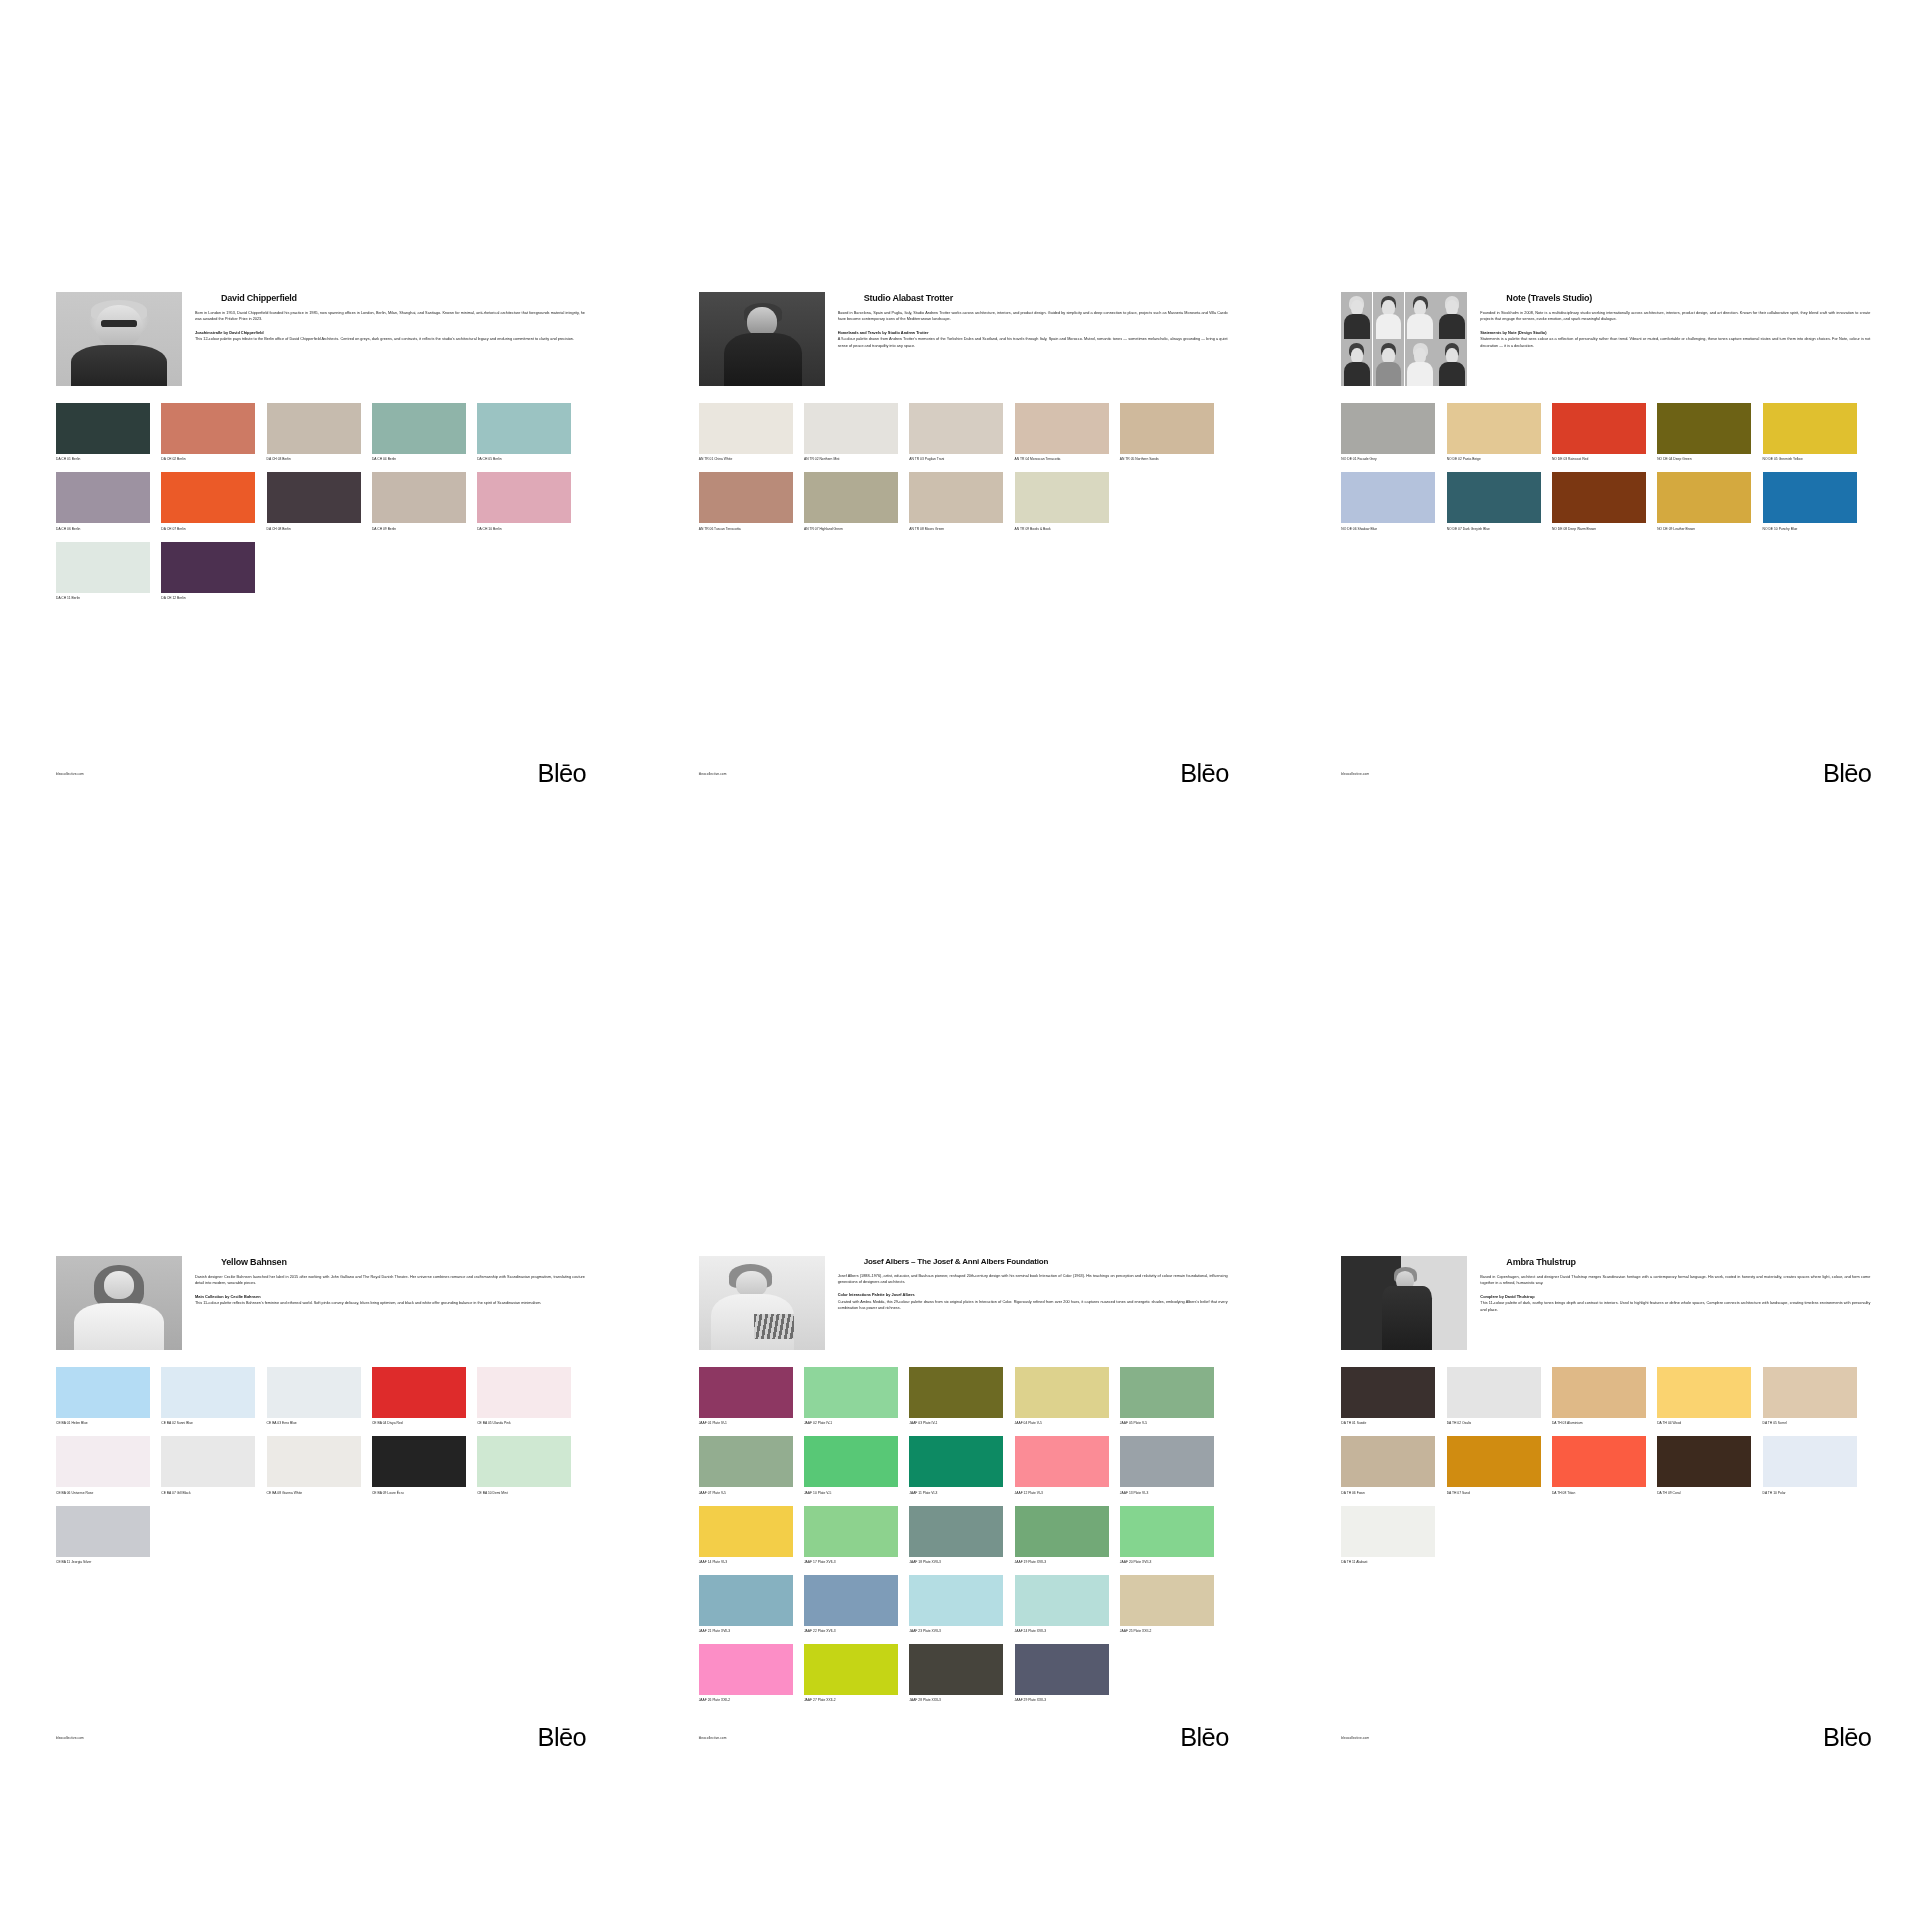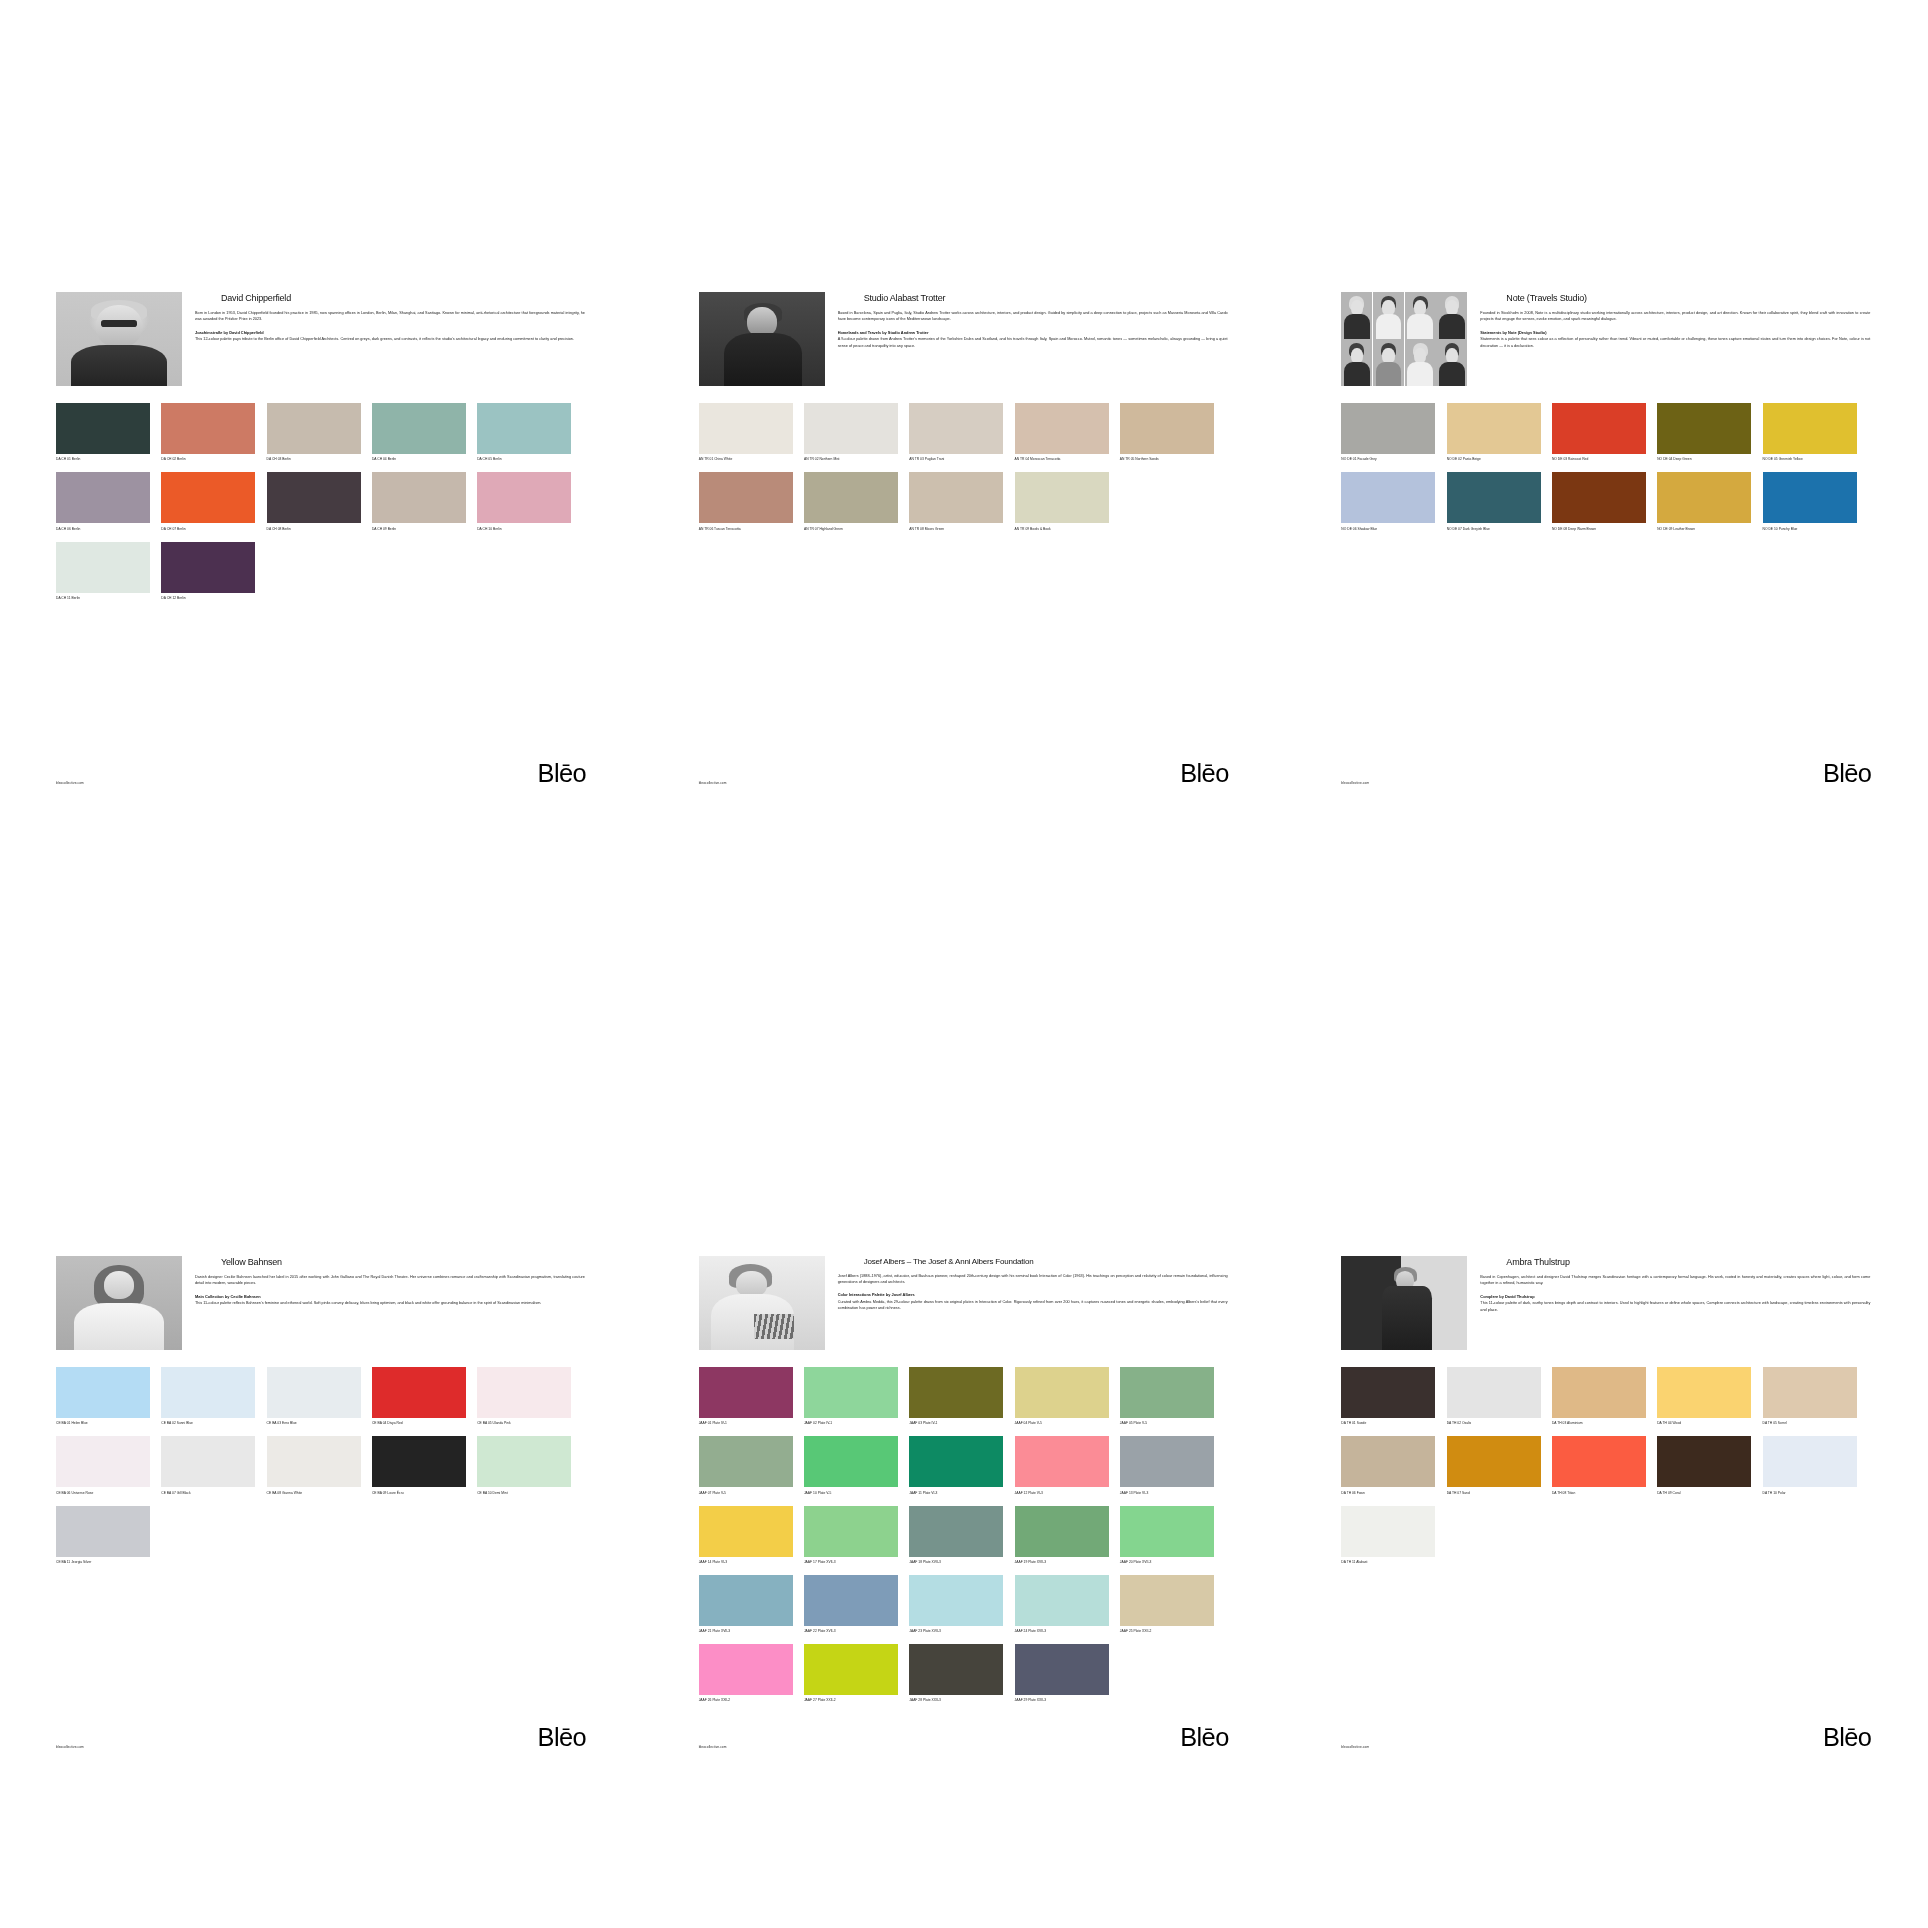--- a/index.html
+++ b/index.html
@@ -36,21 +36,21 @@
     width:126px;height:94px;
     flex:0 0 126px;
     background:#d8d8d8;
     position:relative;
     overflow:hidden;
     filter:grayscale(100%);
   }
   .txtcol{flex:1 1 auto;padding-top:0.9px;}
   .studio-name{
     font-size:9px;
-    font-weight:normal;
+    font-weight:bold;
     letter-spacing:-0.2px;
     line-height:1.15;
     margin:0 0 6.6px 0;
     color:#111;
     padding-left:26px;
   }
   .studio-name.small{font-size:8px;}
   .body-copy{
     font-size:3.8px;
     line-height:1.62;
@@ -90,21 +90,21 @@
     color:#1b1b1b;
     letter-spacing:0.02px;
     min-height:9.4px;
   }
   
   .footer{
     position:absolute;
     left:56px;right:56px;
     bottom:179px;
     display:flex;
-    align-items:flex-end;
+    align-items:center;
     justify-content:space-between;
   }
   .footer-url{
     font-size:3.2px;
     color:#222;
     letter-spacing:0.1px;
   }
   .logo{
     font-size:25.4px;
     font-weight:500;

